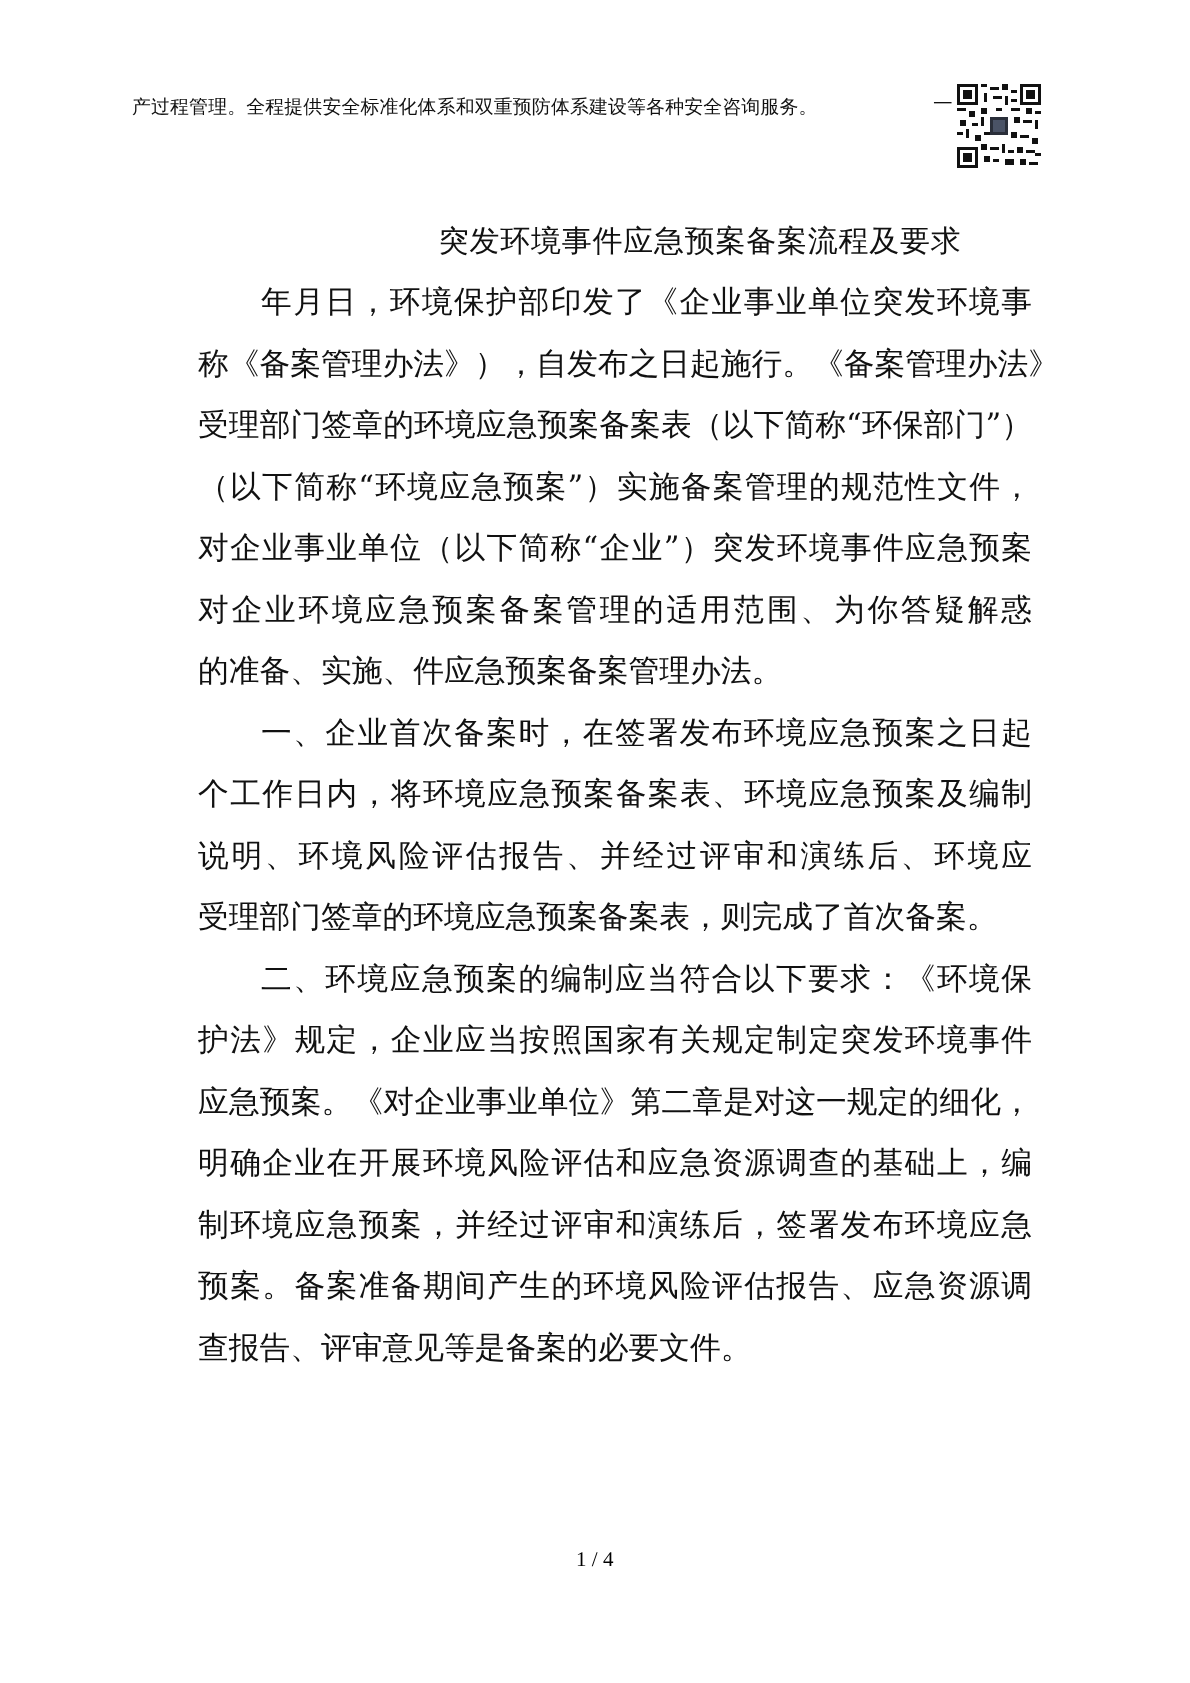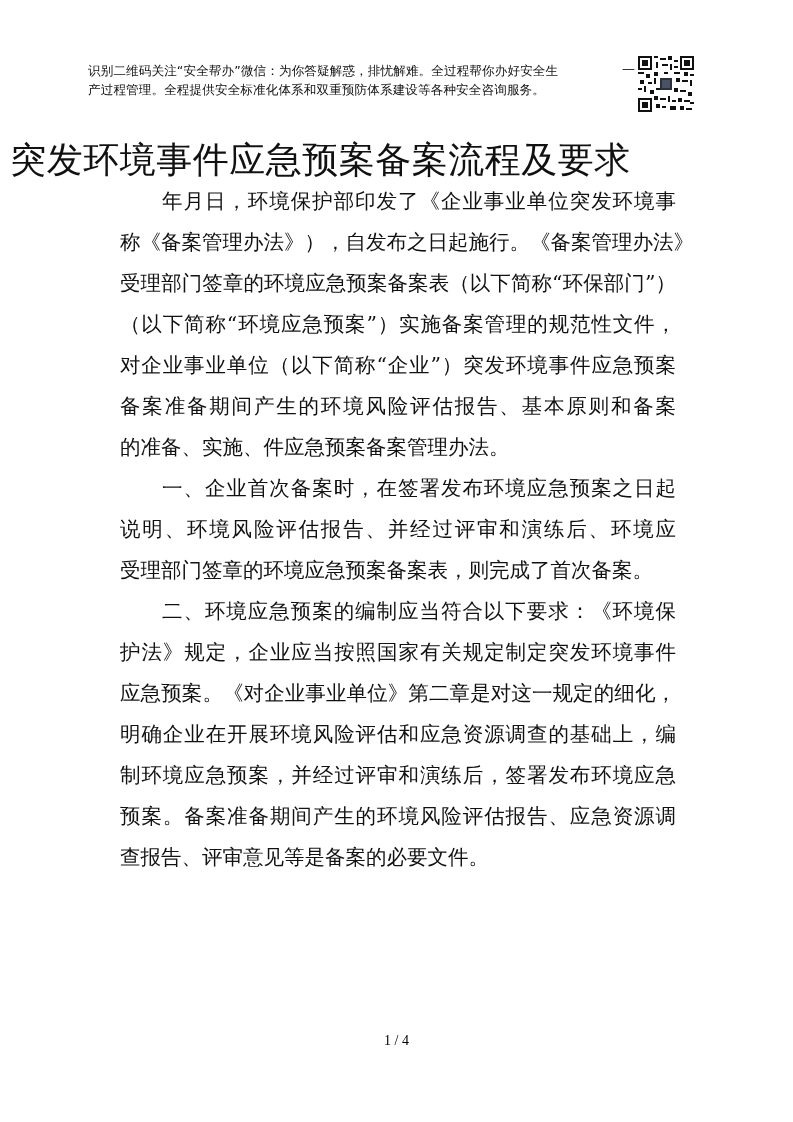--- a/index.html
+++ b/index.html
@@ -6,41 +6,40 @@
     body { width: 793px; height: 1122px; position: relative; overflow: hidden; color: #111; }
     .header-note {
       position: absolute; left: 88px; top: 61px; width: 545px;
       font-family: "DejaVu Sans", sans-serif; font-size: 12.6px; line-height: 19px;
       color: #111; letter-spacing: 0.1px;
     }
     .header-note .line { white-space: nowrap; }
     .dash { position: absolute; left: 622px; top: 61px; font-family: "DejaVu Sans", sans-serif; font-size: 13px; }
     .qr { position: absolute; left: 638px; top: 56px; width: 56px; height: 56px; }
     .title {
-      position: absolute; left: 0; top: 140px; width: 641px; text-align: center;
-      font-family: "DejaVu Serif", serif; font-size: 36px; line-height: 40px; color: #111;
+      position: absolute; left: 0; top: 140px; width: 641px; text-align: right;
+      font-family: "DejaVu Serif", serif; font-size: 20px; line-height: 40px; color: #111;
       letter-spacing: 0.5px;
     }
     .body {
-      position: absolute; left: 120px; top: 181px; width: 556px;
+      position: absolute; left: 132px; top: 181px; width: 556px;
       font-family: "DejaVu Serif", serif; font-size: 20.5px; line-height: 41px; color: #111;
     }
     .body .ln { display: block; white-space: nowrap; text-align: justify; text-align-last: justify; height: 41px; }
     .body .ln.last { text-align-last: left; }
     .body .ln.indent { padding-left: 42px; }
     .page-num {
       position: absolute; left: 0; top: 1033px; width: 793px; text-align: center;
       font-family: "Liberation Serif", serif; font-size: 14px; color: #000000;
     }
   </style>
 </head>
 <body>
 
 <div class="header-note">
-  <div class="line">识别二维码关注“安全帮办”微信：为你答疑解惑，排忧解难。全过程帮你办好安全生</div>
   <div class="line">产过程管理。全程提供安全标准化体系和双重预防体系建设等各种安全咨询服务。</div>
 </div>
 <div class="dash">—</div>
 
 <div class="qr">
   <svg width="56" height="56" viewBox="0 0 28 28" shape-rendering="crispEdges">
     <rect width="28" height="28" fill="#fff"></rect>
     <g fill="#111">
       <rect x="0" y="0" width="7" height="7"></rect>
         <rect x="1" y="1" width="5" height="5" fill="#fff"></rect>
@@ -99,25 +98,26 @@
 
 <div class="title">突发环境事件应急预案备案流程及要求</div>
 
 <div class="body">
   <div>
     <span class="ln indent">年月日，环境保护部印发了《企业事业单位突发环境事</span>
     <span class="ln">称《备案管理办法》），自发布之日起施行。《备案管理办法》</span>
     <span class="ln">受理部门签章的环境应急预案备案表（以下简称“环保部门”）</span>
     <span class="ln">（以下简称“环境应急预案”）实施备案管理的规范性文件，</span>
     <span class="ln">对企业事业单位（以下简称“企业”）突发环境事件应急预案</span>
-    <span class="ln">备案准备期间产生的环境风险评估报告、基本原则和备案</span>
+    <span class="ln">对企业环境应急预案备案管理的适用范围、为你答疑解惑</span>
     <span class="ln last">的准备、实施、件应急预案备案管理办法。</span>
   </div>
   <div>
     <span class="ln indent">一、企业首次备案时，在签署发布环境应急预案之日起</span>
+    <span class="ln">个工作日内，将环境应急预案备案表、环境应急预案及编制</span>
     <span class="ln">说明、环境风险评估报告、并经过评审和演练后、环境应</span>
     <span class="ln last">受理部门签章的环境应急预案备案表，则完成了首次备案。</span>
   </div>
   <div>
     <span class="ln indent">二、环境应急预案的编制应当符合以下要求：《环境保</span>
     <span class="ln">护法》规定，企业应当按照国家有关规定制定突发环境事件</span>
     <span class="ln">应急预案。《对企业事业单位》第二章是对这一规定的细化，</span>
     <span class="ln">明确企业在开展环境风险评估和应急资源调查的基础上，编</span>
     <span class="ln">制环境应急预案，并经过评审和演练后，签署发布环境应急</span>
     <span class="ln">预案。备案准备期间产生的环境风险评估报告、应急资源调</span>

